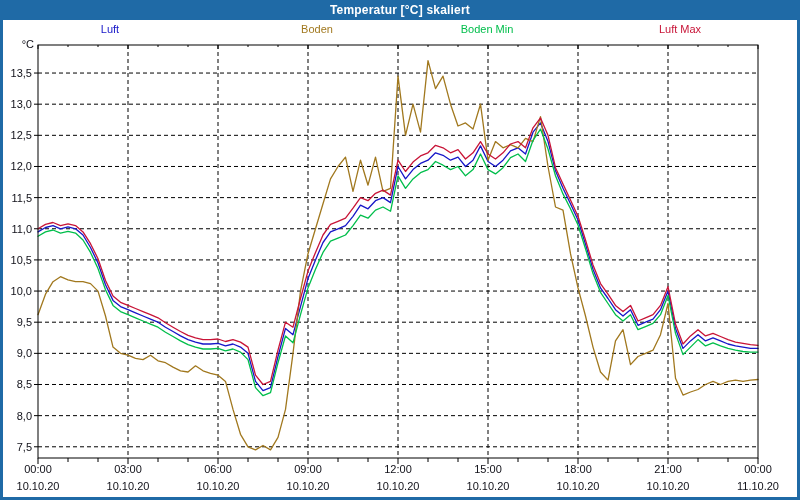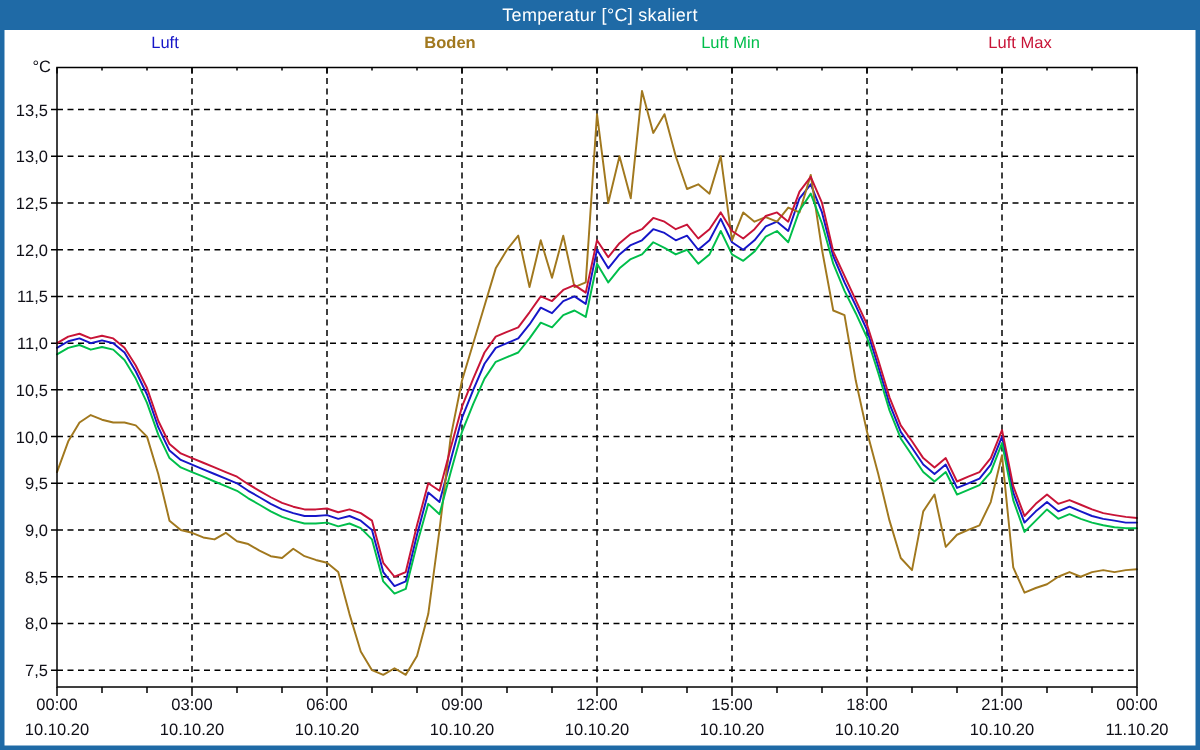--- a/index.html
+++ b/index.html
@@ -1,38 +1,38 @@
 <!DOCTYPE html>
 <html><head>
 <meta charset="utf-8">
 <style>
   html,body{margin:0;padding:0;background:#e8e8e8;}
   .window{position:relative;width:800px;height:500px;background:#1F6AA6;
           font-family:"Liberation Sans",sans-serif;overflow:hidden;}
   .titlebar{position:absolute;top:0;left:0;right:0;height:20px;
             display:flex;align-items:center;justify-content:center;}
-  .titlebar .title{color:#ffffff;font-size:12px;font-weight:normal;letter-spacing:0.2px;}
+  .titlebar .title{color:#ffffff;font-size:12px;font-weight:bold;letter-spacing:0.2px;}
   .content{position:absolute;top:20px;left:3px;right:3px;bottom:3px;background:#ffffff;}
   .legend span{position:absolute;top:3px;transform:translateX(-50%);
                font-size:11px;white-space:nowrap;}
   svg{position:absolute;left:0;top:0;}
   text{font-family:"Liberation Sans",sans-serif;}
 </style>
 </head>
 <body>
 
 <div class="window">
   <div class="titlebar">
     <span class="title">Temperatur [°C] skaliert</span>
   </div>
   <div class="content">
     <div class="legend" id="legend">
         <span style="left: 107px; color: rgb(22, 22, 200);">Luft</span>
-        <span style="left: 297px; color: rgb(161, 120, 30); font-weight: bold;">Boden</span>
-        <span style="left: 484px; color: rgb(0, 190, 75);">Luft Min</span>
+        <span style="left: 314px; color: rgb(161, 120, 30);">Boden</span>
+        <span style="left: 484px; color: rgb(0, 190, 75);">Boden Min</span>
         <span style="left: 677px; color: rgb(200, 20, 55);">Luft Max</span>
       </div>
     <svg id="plot" width="794" height="477">
         <line x1="35" y1="426.7873303167421" x2="755" y2="426.7873303167421" stroke="#000000" stroke-width="1" stroke-dasharray="4 3"></line>
         <line x1="31" y1="426.7873303167421" x2="35" y2="426.7873303167421" stroke="#000000" stroke-width="1"></line>
         <text x="29" y="430.7873303167421" text-anchor="end" font-size="11" fill="#101018">7,5</text>
         <line x1="35" y1="395.64102564102564" x2="755" y2="395.64102564102564" stroke="#000000" stroke-width="1" stroke-dasharray="4 3"></line>
         <line x1="31" y1="395.64102564102564" x2="35" y2="395.64102564102564" stroke="#000000" stroke-width="1"></line>
         <text x="29" y="399.64102564102564" text-anchor="end" font-size="11" fill="#101018">8,0</text>
         <line x1="35" y1="364.4947209653092" x2="755" y2="364.4947209653092" stroke="#000000" stroke-width="1" stroke-dasharray="4 3"></line>

